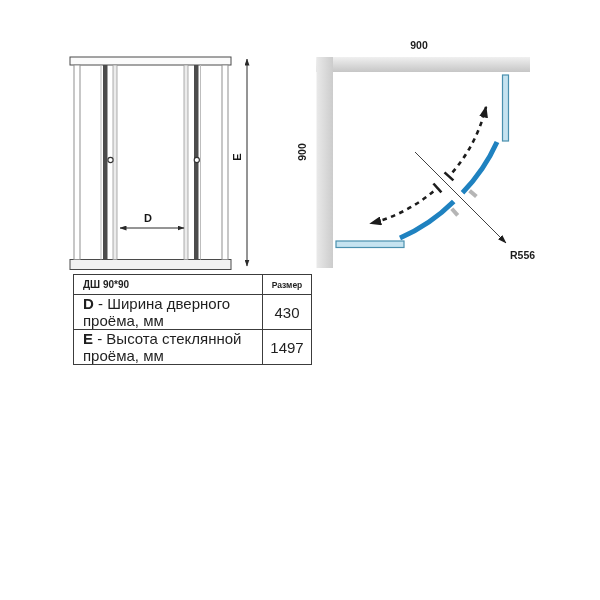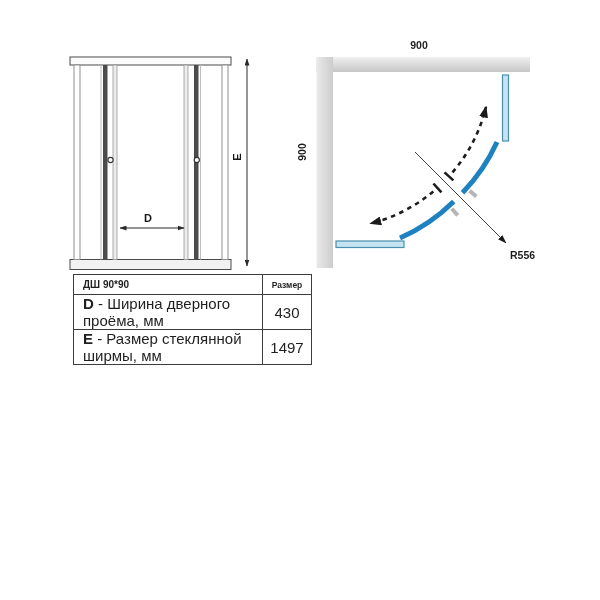--- a/index.html
+++ b/index.html
@@ -115,19 +115,19 @@
     <tbody>
       <tr class="hdr">
         <td class="model">ДШ 90*90</td>
         <td class="val">Размер</td>
       </tr>
       <tr class="row-d">
         <td><b>D</b><span> - Ширина дверного проёма, мм</span></td>
         <td class="val">430</td>
       </tr>
       <tr class="row-e">
-        <td><b>E</b><span> - Размер стеклянной ширмы, мм</span></td>
+        <td><b>E</b><span> - Высота стеклянной проёма, мм</span></td>
         <td class="val">1497</td>
       </tr>
     </tbody>
   </table>
 
 </div>
 
 </body></html>

